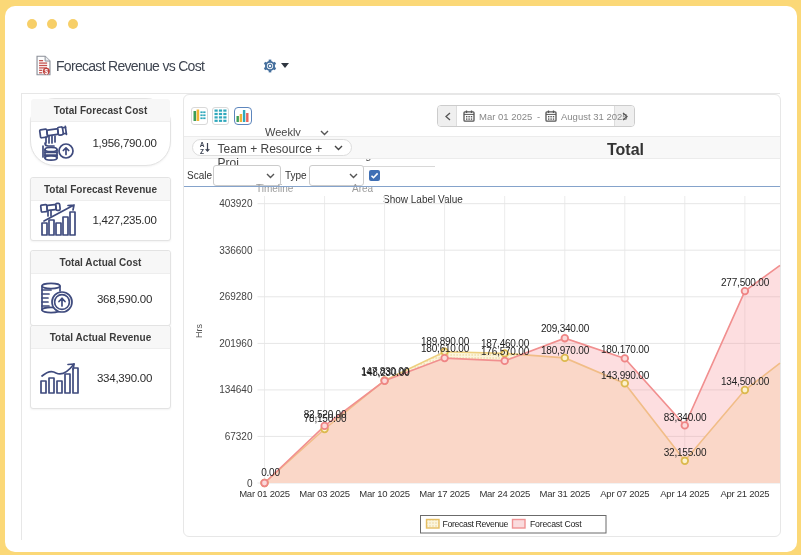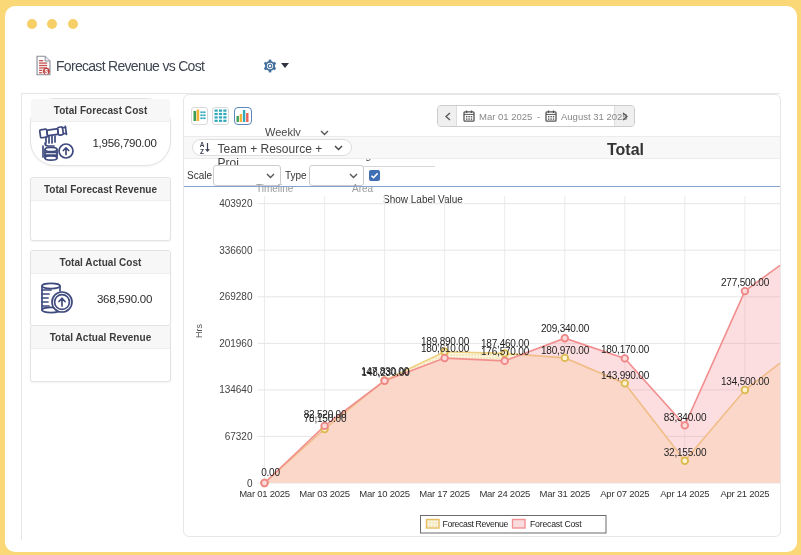--- a/index.html
+++ b/index.html
@@ -96,42 +96,79 @@
 <circle cx="28" cy="27" r="7" fill="#fff"></circle>
 <path d="M28 30.5 L28 24 M25.3 26.5 L28 23.8 L30.7 26.5"></path>
 </g>
         </svg>
       </div>
       <div class="snum">1,956,790.00</div>
     </div>
 </div>
 <div class="scard" style="top:177px;height:64px;">
 <div class="scard-h">Total Forecast Revenue</div>
+<div class="scard-b">
+      <div class="sicon">
+        <svg width="46" height="38" viewBox="0 0 46 38">
+<g stroke="#3f4b7e" fill="none" stroke-width="1.7" stroke-linecap="round" stroke-linejoin="round">
+<g transform="rotate(-6 14 7)">
+ <rect x="3" y="3" width="6" height="7" rx="1"></rect>
+ <rect x="9" y="4" width="9" height="5" rx="1"></rect>
+ <rect x="18" y="3" width="4" height="7" rx="1.3"></rect>
+</g>
+<path d="M10 10 L10 15 M13 10 L13 15"></path>
+<rect x="4" y="22" width="5" height="12"></rect>
+<rect x="11" y="19" width="5" height="15"></rect>
+<rect x="18" y="22" width="5" height="12"></rect>
+<rect x="25" y="16" width="5" height="18"></rect>
+<rect x="32" y="11" width="5" height="23"></rect>
+<path d="M6 20 L36 4 M36 4 L30 4.5 M36 4 L35 9"></path>
+</g>
+        </svg>
+      </div>
+      <div class="snum">1,427,235.00</div>
+    </div>
 </div>
 <div class="scard" style="top:250px;height:76px;">
 <div class="scard-h">Total Actual Cost</div>
 <div class="scard-b">
       <div class="sicon">
         <svg width="42" height="36" viewBox="0 0 42 36">
 <g stroke="#3f4b7e" fill="none" stroke-width="1.7" stroke-linecap="round" stroke-linejoin="round">
 <ellipse cx="13" cy="5" rx="9" ry="2.6"></ellipse>
 <path d="M4 5 L4 29 M22 5 L22 10"></path>
 <path d="M4 9 L13 9 M4 13 L11 13 M4 17 L10 17 M4 21 L10 21 M4 25 L11 25"></path>
 <ellipse cx="13" cy="29" rx="9" ry="2.6"></ellipse>
 <circle cx="24" cy="21" r="10" fill="#fff"></circle>
 <circle cx="24" cy="21" r="7.4"></circle>
 <path d="M24 25 L24 17.5 M21 20.5 L24 17.2 L27 20.5"></path>
 </g>
         </svg>
       </div>
       <div class="snum">368,590.00</div>
     </div>
 </div>
-<div class="scard" style="top:325px;height:57px;">
+<div class="scard" style="top:325px;height:84px;">
 <div class="scard-h">Total Actual Revenue</div>
+<div class="scard-b">
+      <div class="sicon">
+        <svg width="44" height="36" viewBox="0 0 44 36">
+<g stroke="#3f4b7e" fill="none" stroke-width="1.7" stroke-linecap="round" stroke-linejoin="round">
+<rect x="3" y="21" width="5" height="12"></rect>
+<rect x="11" y="18" width="5" height="15"></rect>
+<rect x="19" y="21" width="5" height="12"></rect>
+<rect x="27" y="14" width="5" height="19"></rect>
+<rect x="35" y="8" width="5" height="25"></rect>
+<path d="M4 16 Q12 9 18 13 Q26 17 36 4"></path>
+<path d="M30 4.5 L36 4 L35.2 9.5"></path>
+</g>
+        </svg>
+      </div>
+      <div class="snum">334,390.00</div>
+    </div>
 </div>
 <div class="vbtn" style="left:190.5px;">
     <svg width="13" height="13" viewBox="0 0 13 13">
 <rect x="0.5" y="2" width="2.6" height="10" fill="#3d9e56"></rect>
 <rect x="3.6" y="0.5" width="2.6" height="11.5" fill="#f1b434"></rect>
 <g fill="#2fa8bc">
 <rect x="7.4" y="2.4" width="2.3" height="1.7"></rect>
         <rect x="10.2" y="2.4" width="2.3" height="1.7"></rect>
 <rect x="7.4" y="5.4" width="2.3" height="1.7"></rect>
         <rect x="10.2" y="5.4" width="2.3" height="1.7"></rect>

